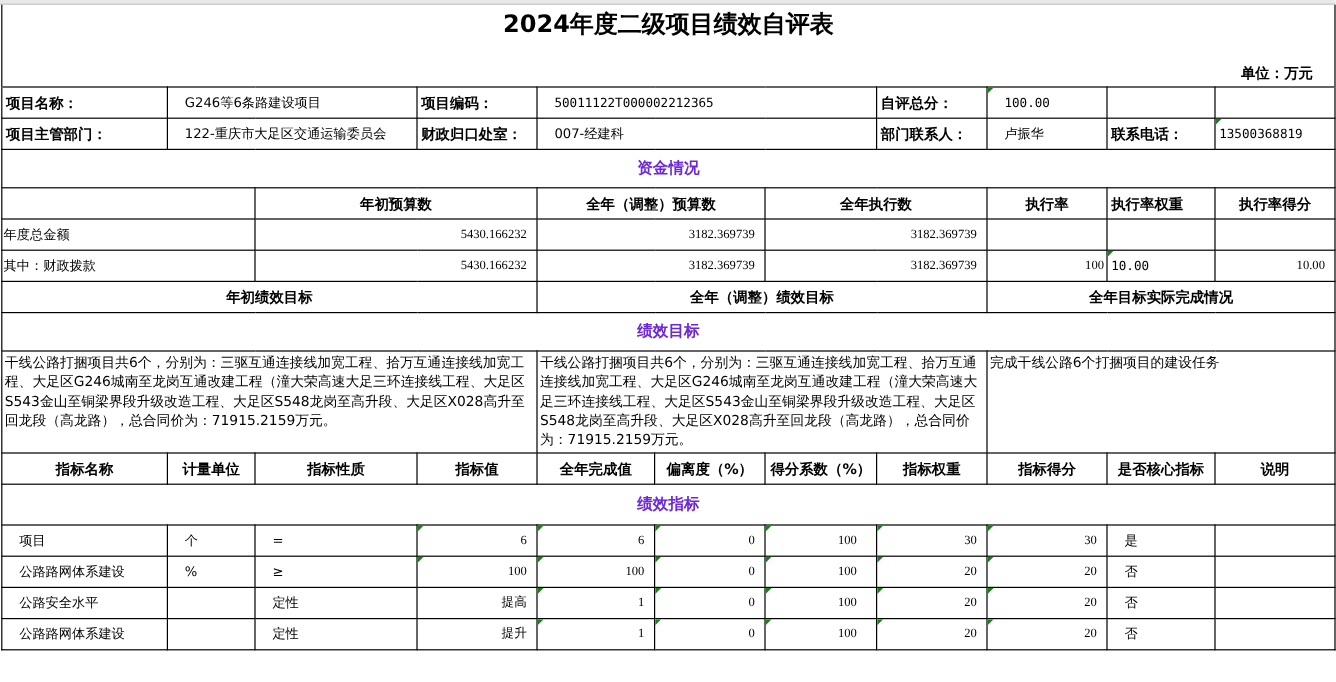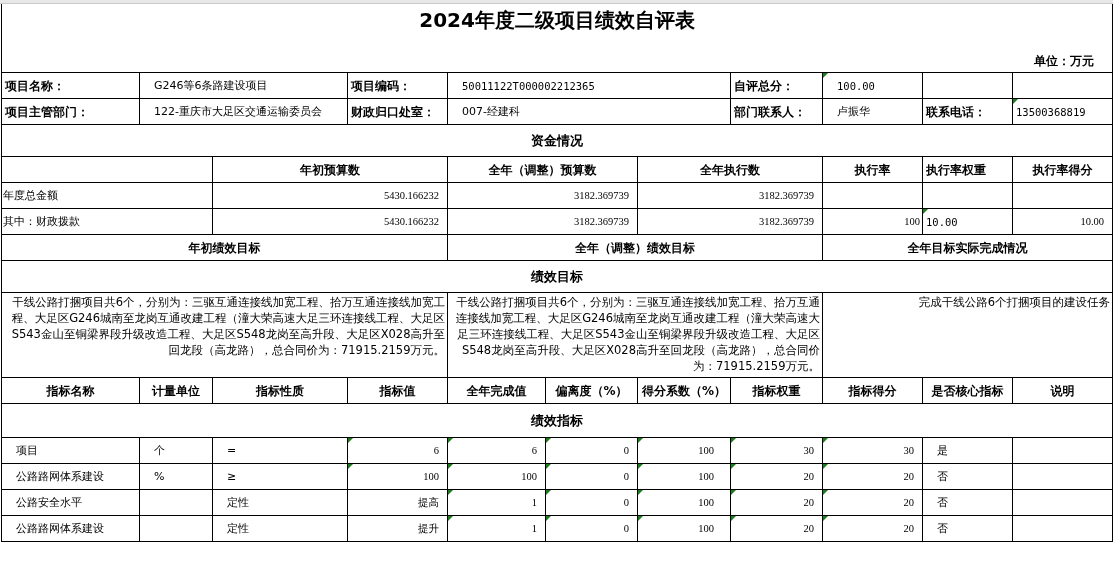--- a/index.html
+++ b/index.html
@@ -7,24 +7,24 @@
          font-family: "DejaVu Sans", "Liberation Sans", sans-serif; color:#000; }
   .topstrip { position:absolute; left:0; top:0; width:1113px; height:3px; background:#e8e8e8; border-bottom:1px solid #c8c8c8; }
   .sheet { position:absolute; left:1px; top:4px; width:1111px; }
   table { border-collapse:collapse; table-layout:fixed; width:1111px; }
   td { border:1px solid #000; padding:0 3px; font-size:11px; white-space:nowrap; overflow:hidden; position:relative; height:25px; line-height:14px; }
   .title-cell { border-top:none; border-bottom:none; height:68px; vertical-align:top; text-align:center; }
   .title { font-size:20px; font-weight:bold; display:block; padding-top:9px; }
   .unit { position:absolute; right:18px; bottom:4px; font-size:12px; font-weight:bold; }
   .lbl { font-weight:bold; font-size:12px; }
   .hdr { font-weight:bold; font-size:12px; text-align:center; }
-  .sec { color:#000000; font-weight:bold; font-size:13px; text-align:center; height:31px; }
+  .sec { color:#6d28d9; font-weight:bold; font-size:13px; text-align:center; height:31px; }
   .num { text-align:right; font-family:Liberation Serif, serif; font-size:10.5px; padding-right:8px; }
   .mono { font-family:"DejaVu Sans Mono", "Liberation Mono", monospace; font-size:10.5px; }
-  .wrap { white-space:normal; vertical-align:top; line-height:16px; font-size:11.5px; height:82px; padding:1px 2px;text-align:right; }
+  .wrap { white-space:normal; vertical-align:top; line-height:16px; font-size:11.5px; height:82px; padding:1px 2px; }
   .tri::before { content:""; position:absolute; left:0; top:0; width:0; height:0;
                  border-top:5px solid #1a7f1a; border-right:5px solid transparent; }
   .pl { padding-left:14px; }
 </style>
 </head>
 <body>
 
 <div class="topstrip"></div>
 
 <div class="sheet">

